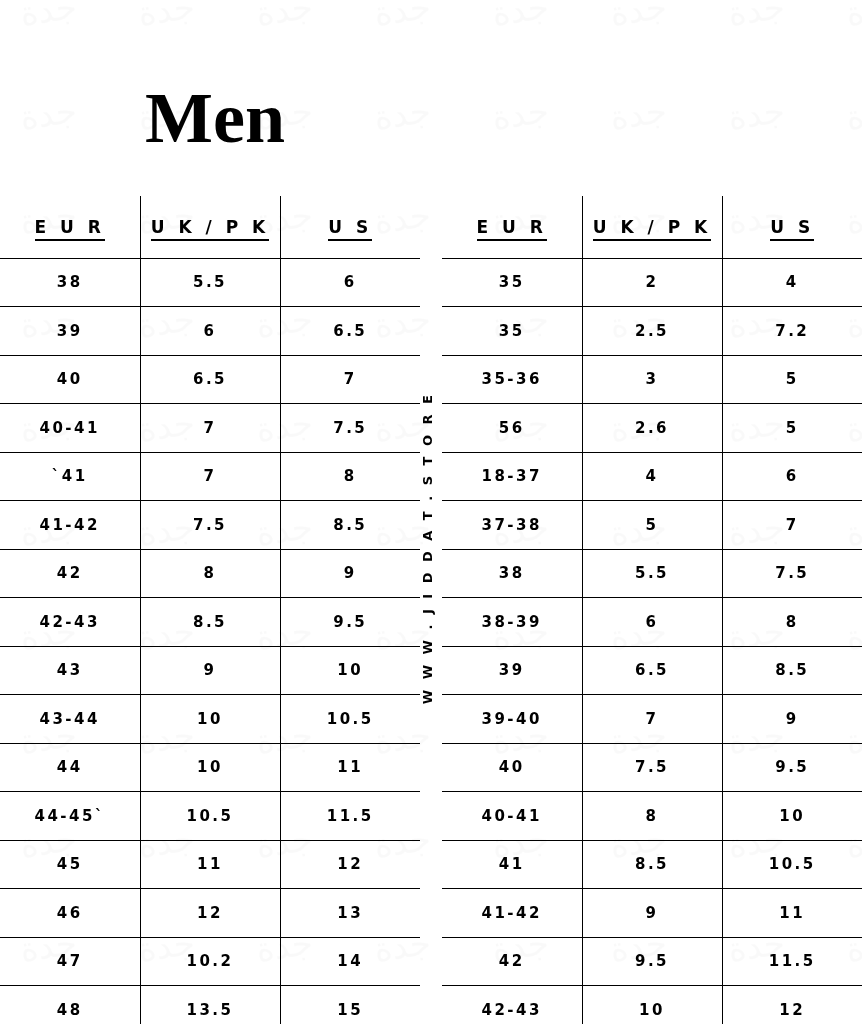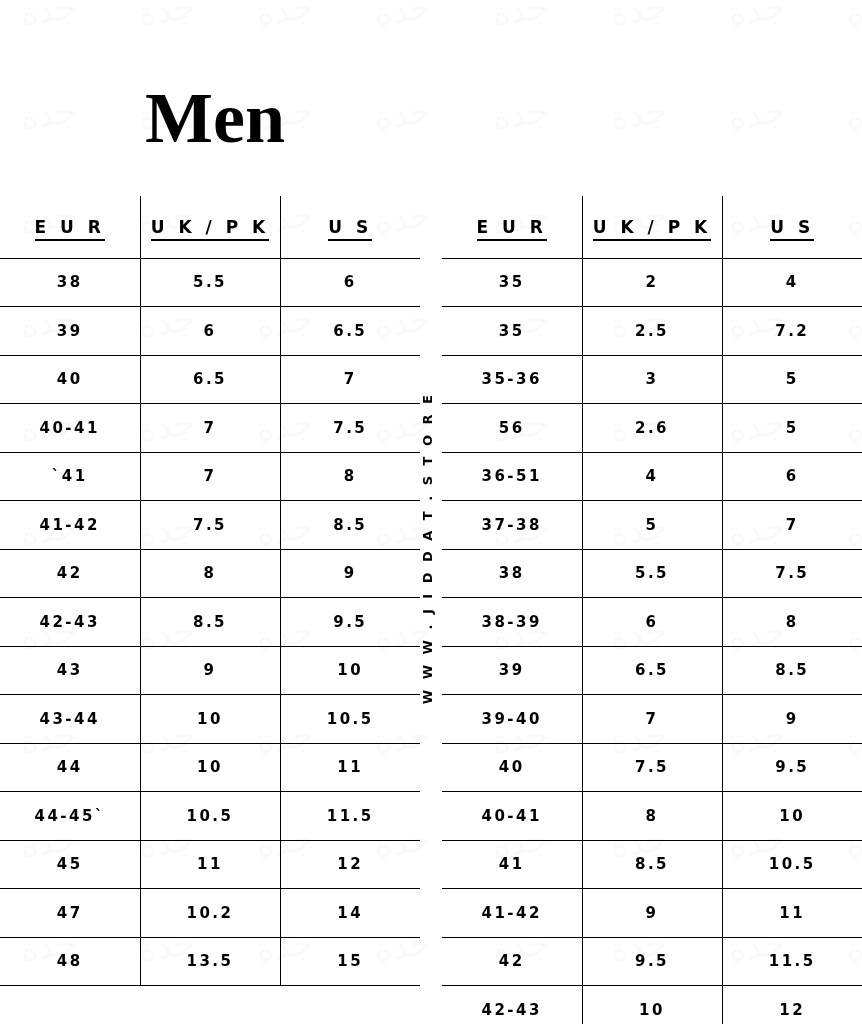--- a/index.html
+++ b/index.html
@@ -291,20 +291,25 @@
               <td>44-45`</td>
               <td>10.5</td>
               <td>11.5</td>
             </tr>
             <tr>
               <td>45</td>
               <td>11</td>
               <td>12</td>
             </tr>
             <tr>
+              <td>46</td>
+              <td>12</td>
+              <td>13</td>
+            </tr>
+            <tr>
               <td>47</td>
               <td>10.2</td>
               <td>14</td>
             </tr>
             <tr>
               <td>48</td>
               <td>13.5</td>
               <td>15</td>
             </tr>
           </tbody>
@@ -341,21 +346,21 @@
               <td>35-36</td>
               <td>3</td>
               <td>5</td>
             </tr>
             <tr>
               <td>56</td>
               <td>2.6</td>
               <td>5</td>
             </tr>
             <tr>
-              <td>36-51</td>
+              <td>18-37</td>
               <td>4</td>
               <td>6</td>
             </tr>
             <tr>
               <td>37-38</td>
               <td>5</td>
               <td>7</td>
             </tr>
             <tr>
               <td>38</td>

